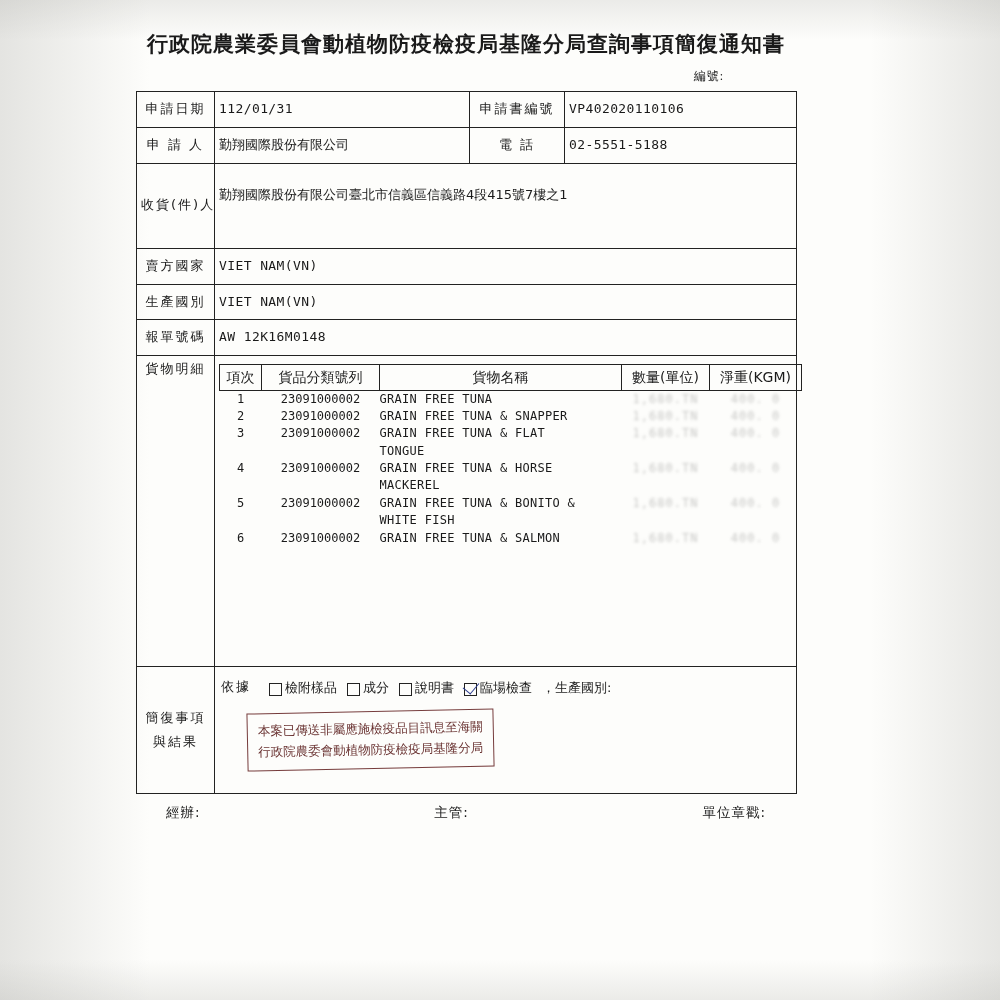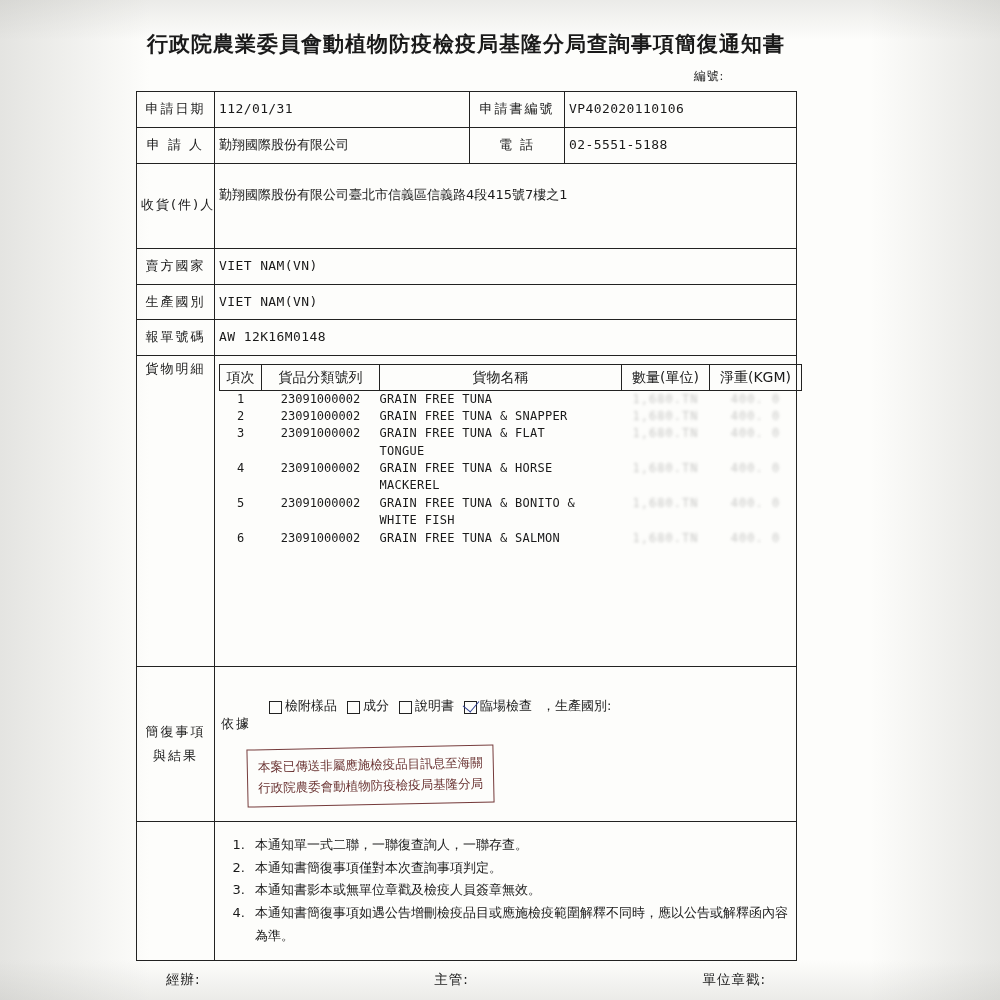--- a/index.html
+++ b/index.html
@@ -166,24 +166,23 @@
   .box.checked::after {
     content: "";
     position: absolute;
     left: 1px; top: -5px;
     width: 9px; height: 13px;
     border-right: 1.6px solid #2b3c8f;
     border-bottom: 1.6px solid #2b3c8f;
     transform: rotate(40deg);
   }
   .basis-label {
-    font-family: Liberation Serif, serif;
+    font-family: Liberation Mono, monospace;
     letter-spacing: 2px;
     padding-right: 8px;
-    margin-top: 36px;
   }
 
   .stamp {
     margin: 10px 0 8px 28px;
     border: 1.3px solid #6a2b2b;
     display: inline-block;
     padding: 6px 10px 7px 10px;
     transform: rotate(-1.2deg);
     color: #5e2222;
     font-family: "DejaVu Sans", sans-serif;
@@ -363,31 +362,20 @@
             </span>
             <span>，生產國別:</span>
           </div>
           <div class="stamp">
             <div>本案已傳送非屬應施檢疫品目訊息至海關</div>
             <div>行政院農委會動植物防疫檢疫局基隆分局</div>
           </div>
         </td>
       </tr>
 
-      <tr>
-        <td>&nbsp;</td>
-        <td colspan="3" style="height:96px;">
-          <ol class="notes">
-            <li>本通知單一式二聯，一聯復查詢人，一聯存查。</li>
-            <li>本通知書簡復事項僅對本次查詢事項判定。</li>
-            <li>本通知書影本或無單位章戳及檢疫人員簽章無效。</li>
-            <li>本通知書簡復事項如遇公告增刪檢疫品目或應施檢疫範圍解釋不同時，應以公告或解釋函內容為準。</li>
-          </ol>
-        </td>
-      </tr>
     </tbody>
       </table>
 
     <div class="footer">
       <span>經辦:</span>
       <span>主管:</span>
       <span>單位章戳:</span>
     </div>
 
   </div>

